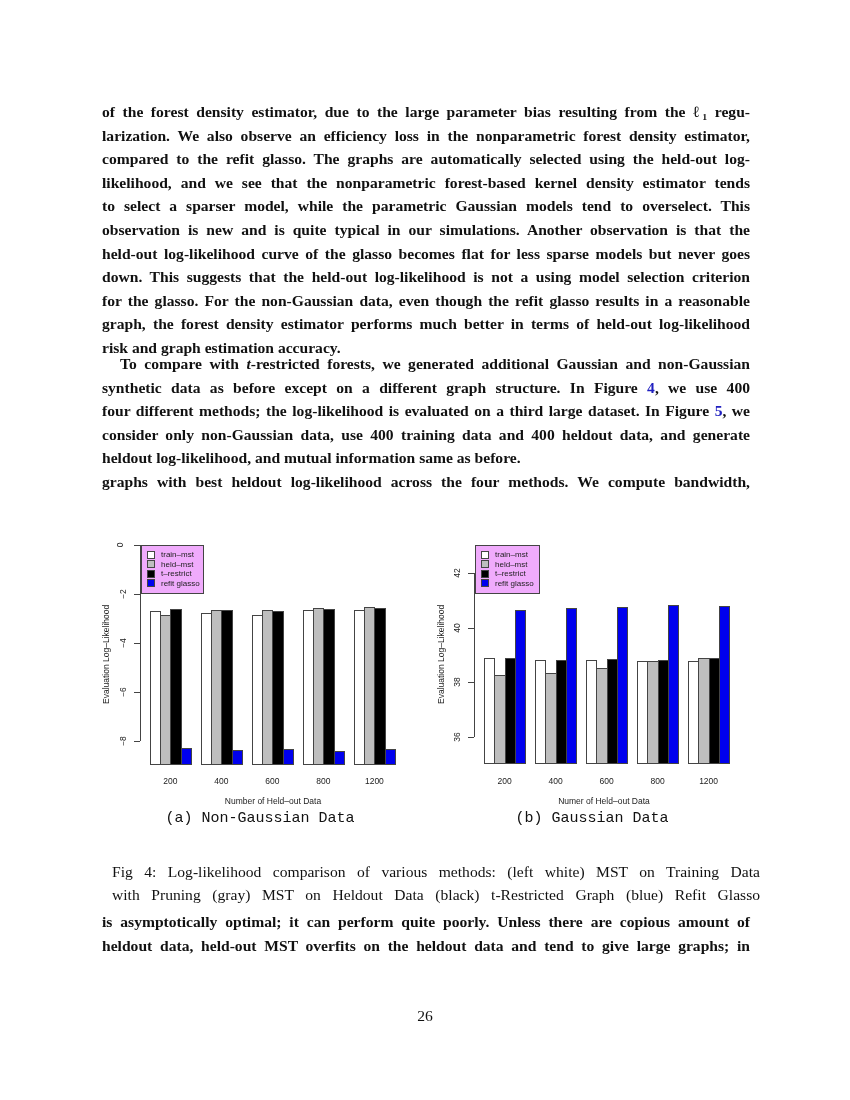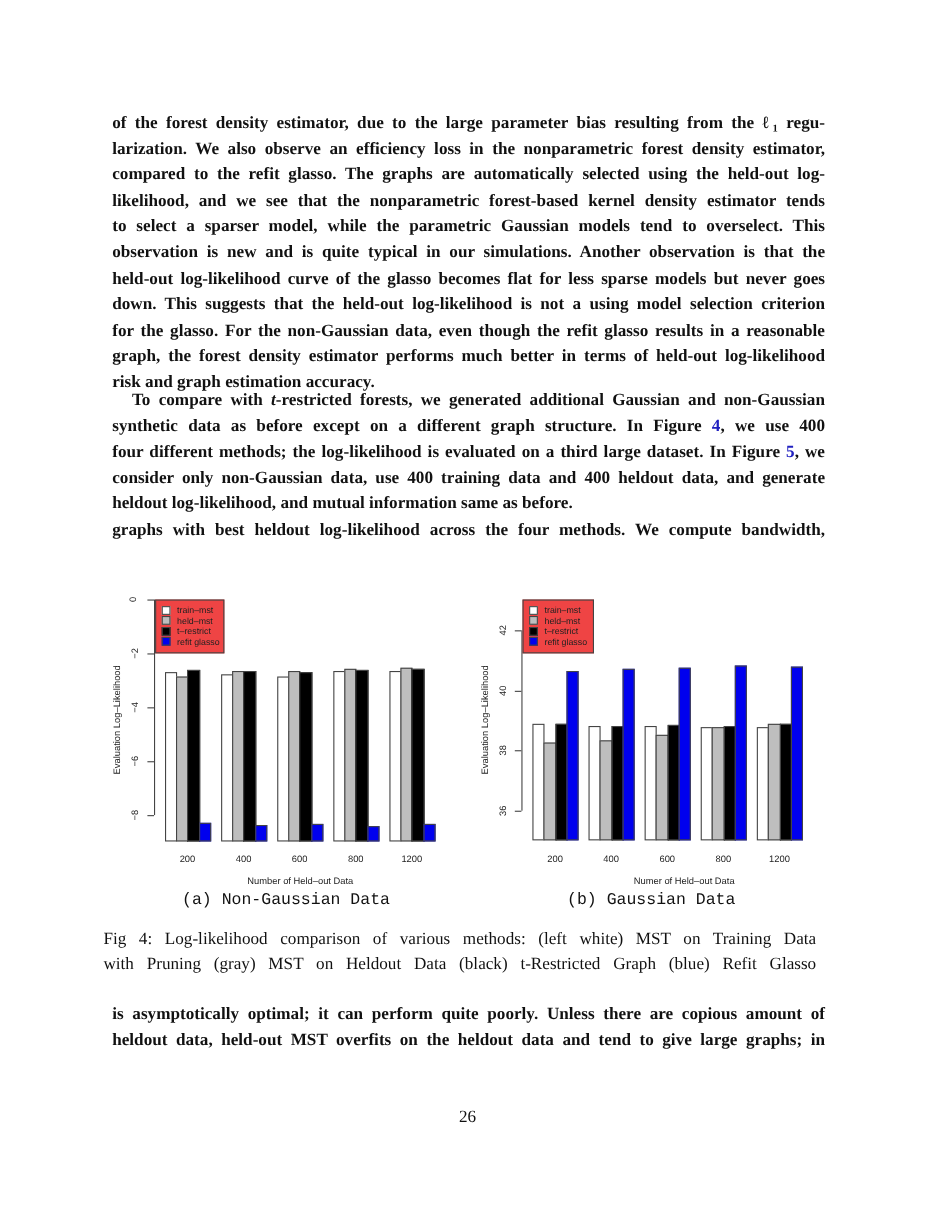--- a/index.html
+++ b/index.html
@@ -10,25 +10,25 @@
   .indent { padding-left:18px; }
   .ref { color:#2020c0; }
   .it { font-style:italic; }
   .axis-title-y { position:absolute; font-family:"Liberation Sans", "DejaVu Sans", sans-serif; font-size:8.5px; color:#222; transform:rotate(-90deg); transform-origin:left top; white-space:nowrap; }
   .axis-title-x { position:absolute; font-family:"Liberation Sans", "DejaVu Sans", sans-serif; font-size:8.5px; color:#222; white-space:nowrap; text-align:center; }
   .tick-label { position:absolute; font-family:"Liberation Sans", "DejaVu Sans", sans-serif; font-size:8.5px; color:#222; transform:rotate(-90deg); white-space:nowrap; }
   .xtick-label { position:absolute; font-family:"Liberation Sans", "DejaVu Sans", sans-serif; font-size:8.5px; color:#222; text-align:center; width:40px; }
   .yaxis { position:absolute; width:1px; background:#444; }
   .ytick { position:absolute; height:1px; width:6px; background:#444; }
   .bar { position:absolute; box-sizing:border-box; border:1px solid #444; }
-  .legend { position:absolute; border:1px solid #444; background:#ef4444; box-sizing:border-box; padding:4px 5px; font-family:"Liberation Sans", "DejaVu Sans", sans-serif; font-size:8px; line-height:9.5px; color:#222; }
+  .legend { position:absolute; border:1px solid #444; background:#f0abfc; box-sizing:border-box; padding:4px 5px; font-family:"Liberation Sans", "DejaVu Sans", sans-serif; font-size:8px; line-height:9.5px; color:#222; }
   .legend-row { display:flex; align-items:center; white-space:nowrap; }
   .swatch { width:6px; height:6px; border:1px solid #444; margin-right:6px; flex:none; }
   .subcap { position:absolute; font-family:Liberation Mono, monospace; font-size:15px; text-align:center; }
-  .caption { position:absolute; left:94px; width:648px; font-family:"Liberation Serif", "DejaVu Serif", serif; font-size:15.6px; line-height:23px; }
+  .caption { position:absolute; left:112px; width:648px; font-family:"Liberation Serif", "DejaVu Serif", serif; font-size:15.6px; line-height:23px;margin-top:18px; }
   .caption .line { display:block; text-align:justify; text-align-last:justify; white-space:nowrap; }
   .pagenum { position:absolute; left:0; width:850px; top:1007px; text-align:center; font-family:"Liberation Serif", "DejaVu Serif", serif; font-size:15.6px; }
 </style>
 </head>
 <body>
 
 <div class="para" style="top:100px;" id="p1">
     <span class="line">of the forest density estimator, due to the large parameter bias resulting from the ℓ₁ regu-</span>
     <span class="line">larization. We also observe an efficiency loss in the nonparametric forest density estimator,</span>
     <span class="line">compared to the refit glasso. The graphs are automatically selected using the held-out log-</span>
@@ -154,21 +154,21 @@
 <div class="bar" style="left: 637px; top: 660.733px; width: 11.3px; height: 103.467px; background: rgb(255, 255, 255);"></div>
 <div class="bar" style="left: 647.3px; top: 660.733px; width: 11.3px; height: 103.467px; background: rgb(190, 190, 190);"></div>
 <div class="bar" style="left: 657.6px; top: 659.914px; width: 11.3px; height: 104.286px; background: rgb(0, 0, 0);"></div>
 <div class="bar" style="left: 667.9px; top: 605.041px; width: 11.3px; height: 159.159px; background: rgb(0, 0, 238);"></div>
 <div class="xtick-label" style="left: 637.6px; top: 776px;">800</div>
 <div class="bar" style="left: 688px; top: 660.733px; width: 11.3px; height: 103.467px; background: rgb(255, 255, 255);"></div>
 <div class="bar" style="left: 698.3px; top: 657.73px; width: 11.3px; height: 106.47px; background: rgb(190, 190, 190);"></div>
 <div class="bar" style="left: 708.6px; top: 658.003px; width: 11.3px; height: 106.197px; background: rgb(0, 0, 0);"></div>
 <div class="bar" style="left: 718.9px; top: 605.587px; width: 11.3px; height: 158.613px; background: rgb(0, 0, 238);"></div>
 <div class="xtick-label" style="left: 688.6px; top: 776px;">1200</div>
-<div class="axis-title-x" style="left: 542px; top: 796px; width: 160px;">Numer of Held–out Data</div>
+<div class="axis-title-x" style="left: 524px; top: 796px; width: 160px;">Numer of Held–out Data</div>
 <div class="legend" style="left: 475px; top: 545px; width: 65px; height: 49px;">
     <div class="legend-row">
       <span class="swatch" style="background: rgb(255, 255, 255);"></span>
       <span>train–mst</span>
     </div>
     <div class="legend-row">
       <span class="swatch" style="background: rgb(190, 190, 190);"></span>
       <span>held–mst</span>
     </div>
     <div class="legend-row">

